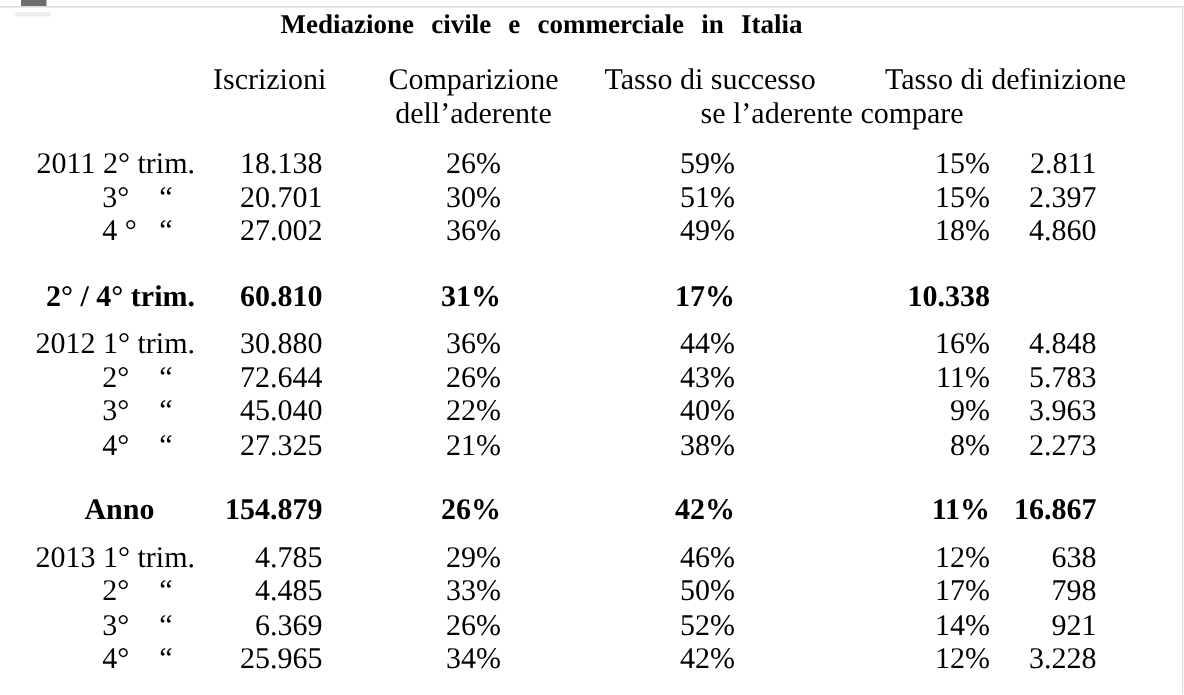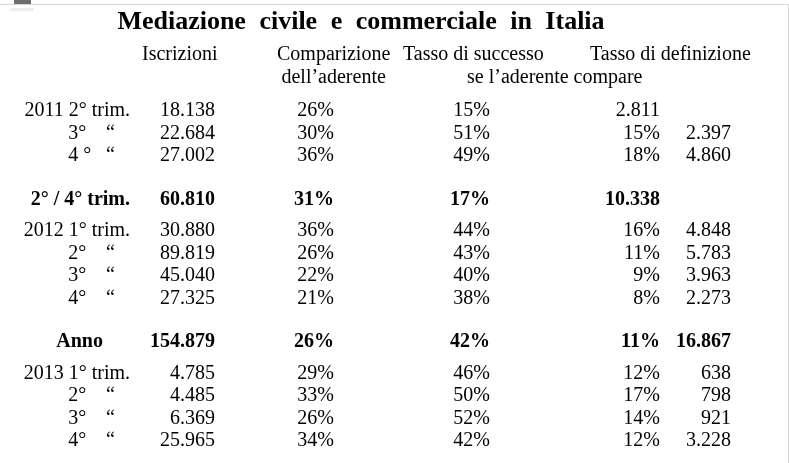--- a/index.html
+++ b/index.html
@@ -7,27 +7,27 @@
     position:relative; width:789px; height:463px; background:var(--bg,#fff);
     font-family:"Liberation Serif", serif; color:#000; overflow:hidden;
   }
   .artifact { position:absolute; left:14px; top:0; width:17px; height:4px; background:var(--artifact,#6e6e6e); }
   .artifact-ghost { position:absolute; left:10px; top:8px; width:24px; height:3px; background:#ededeb; border-radius:2px; }
   .top-line { position:absolute; left:0; right:0; top:4px; height:1px; background:var(--frame,#d9d9d9); }
   .right-line { position:absolute; right:0; top:4px; bottom:0; width:1px; background:var(--frame,#d9d9d9); }
 
   .title {
     position:absolute; top:6px; left:0; width:722px; text-align:center;
-    font-size:26px; font-weight:bold; word-spacing:7px; white-space:nowrap;
+    font-size:18px; font-weight:bold; word-spacing:7px; white-space:nowrap;
   }
 
   .headers { position:absolute; top:42px; left:0; width:100%; font-size:20px; line-height:23px; }
   .h { position:absolute; white-space:nowrap;text-align:center; }
   .h-iscrizioni  { left:142px; top:0; }
-  .h-comparizione { left:277px; top:0; }
+  .h-comparizione { left:259px; top:0; }
   .h-successo-1 { left:403px; top:0; }
   .h-successo-2 { left:467px; top:23px; }
   .h-definizione { left:590px; top:0; }
 
   .table { position:absolute; top:98px; left:0; width:733px; font-size:20px; }
   .row {
     display:grid; grid-template-columns:140px 77px 119px 156px 170px 71px;
     height:22.5px; line-height:22.5px; white-space:nowrap;
   }
   .row.gap { margin-top:9px; }
@@ -57,26 +57,27 @@
     <div class="h h-successo-1">Tasso di successo</div>
     <div class="h h-successo-2">se l’aderente compare</div>
     <div class="h h-definizione">Tasso di definizione</div>
   </div>
 
   <div class="table">
       <div class="row year">
         <div class="cell label">2011 2° trim.</div>
         <div class="cell">18.138</div>
         <div class="cell">26%</div>
+        <div class="cell">59%</div>
         <div class="cell">15%</div>
         <div class="cell">2.811</div>
       </div>
       <div class="row quarter">
         <div class="cell label">3°&nbsp;&nbsp;&nbsp;&nbsp;“</div>
-        <div class="cell">22.684</div>
+        <div class="cell">20.701</div>
         <div class="cell">30%</div>
         <div class="cell">51%</div>
         <div class="cell">15%</div>
         <div class="cell">2.397</div>
       </div>
       <div class="row quarter">
         <div class="cell label">4&nbsp;°&nbsp;&nbsp;&nbsp;“</div>
         <div class="cell">27.002</div>
         <div class="cell">36%</div>
         <div class="cell">49%</div>
@@ -93,21 +94,21 @@
       <div class="row year gap">
         <div class="cell label">2012 1° trim.</div>
         <div class="cell">30.880</div>
         <div class="cell">36%</div>
         <div class="cell">44%</div>
         <div class="cell">16%</div>
         <div class="cell">4.848</div>
       </div>
       <div class="row quarter">
         <div class="cell label">2°&nbsp;&nbsp;&nbsp;&nbsp;“</div>
-        <div class="cell">89.819</div>
+        <div class="cell">72.644</div>
         <div class="cell">26%</div>
         <div class="cell">43%</div>
         <div class="cell">11%</div>
         <div class="cell">5.783</div>
       </div>
       <div class="row quarter">
         <div class="cell label">3°&nbsp;&nbsp;&nbsp;&nbsp;“</div>
         <div class="cell">45.040</div>
         <div class="cell">22%</div>
         <div class="cell">40%</div>

